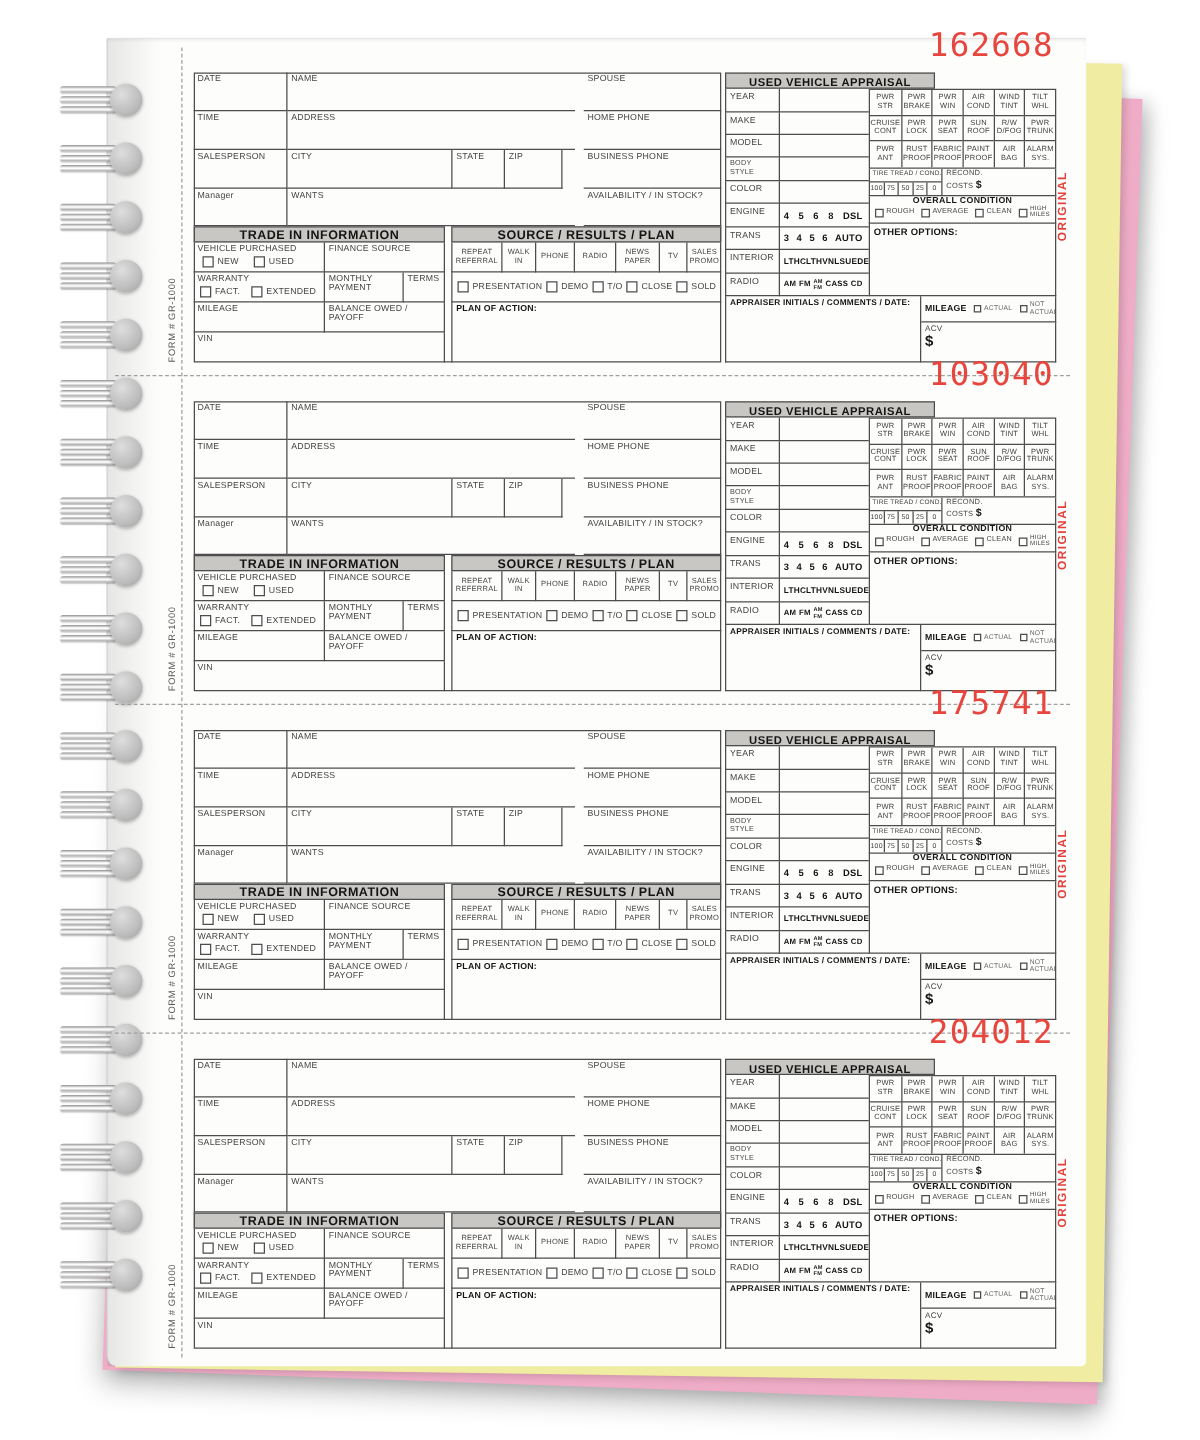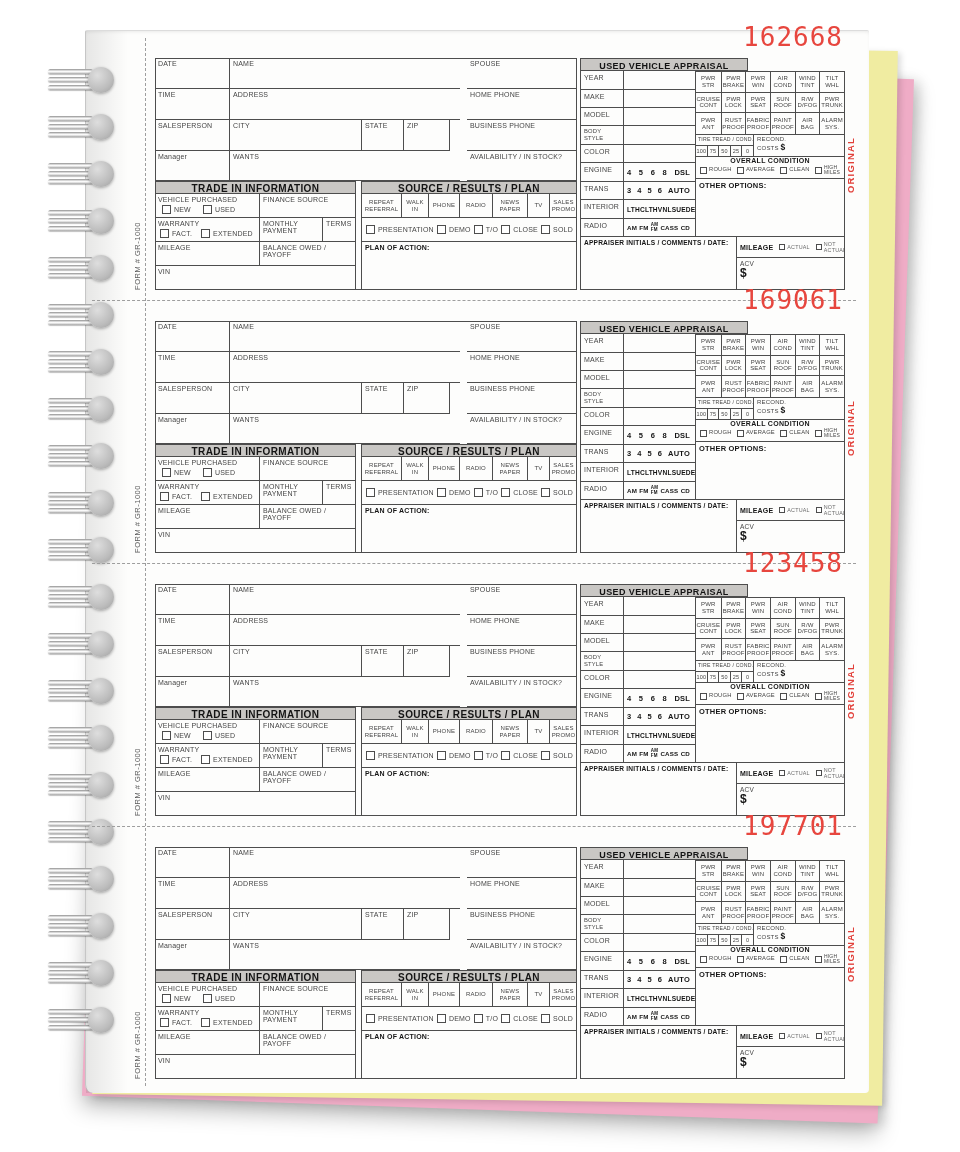--- a/index.html
+++ b/index.html
@@ -457,21 +457,21 @@
             </span>
       </div>
       <div class="c br bb" style="left:582px;top:200px;width:108px;height:32px;">
         <div style="font-size:6.5px;">ACV</div>
         <div class="boldlbl" style="font-size:12px;line-height:1;">$</div>
       </div>
     </div>
   </div>
 
   <div class="form" style="top: 310px;">
-    <div class="serial">169061</div>
+    <div class="serial">103040</div>
     <div class="stub-label">FORM # GR-1000</div>
     <div class="orig-label">ORIGINAL</div>
 
     <div class="tbl">
 
       <div class="outline" style="left:0;top:0;width:422px;height:232px;"></div>
 
       <div class="c br bb" style="left:0;top:0;width:75px;height:31px;"><span>DATE</span></div>
       <div class="c bb" style="left:75px;top:0;width:230px;height:31px;"><span>NAME</span></div>
       <div class="c bb" style="left:312px;top:0;width:110px;height:31px;"><span>SPOUSE</span></div>
@@ -706,21 +706,21 @@
             </span>
       </div>
       <div class="c br bb" style="left:582px;top:200px;width:108px;height:32px;">
         <div style="font-size:6.5px;">ACV</div>
         <div class="boldlbl" style="font-size:12px;line-height:1;">$</div>
       </div>
     </div>
   </div>
 
   <div class="form" style="top: 573px;">
-    <div class="serial">123458</div>
+    <div class="serial">175741</div>
     <div class="stub-label">FORM # GR-1000</div>
     <div class="orig-label">ORIGINAL</div>
 
     <div class="tbl">
 
       <div class="outline" style="left:0;top:0;width:422px;height:232px;"></div>
 
       <div class="c br bb" style="left:0;top:0;width:75px;height:31px;"><span>DATE</span></div>
       <div class="c bb" style="left:75px;top:0;width:230px;height:31px;"><span>NAME</span></div>
       <div class="c bb" style="left:312px;top:0;width:110px;height:31px;"><span>SPOUSE</span></div>
@@ -955,21 +955,21 @@
             </span>
       </div>
       <div class="c br bb" style="left:582px;top:200px;width:108px;height:32px;">
         <div style="font-size:6.5px;">ACV</div>
         <div class="boldlbl" style="font-size:12px;line-height:1;">$</div>
       </div>
     </div>
   </div>
 
   <div class="form" style="top: 836px;">
-    <div class="serial">197701</div>
+    <div class="serial">204012</div>
     <div class="stub-label">FORM # GR-1000</div>
     <div class="orig-label">ORIGINAL</div>
 
     <div class="tbl">
 
       <div class="outline" style="left:0;top:0;width:422px;height:232px;"></div>
 
       <div class="c br bb" style="left:0;top:0;width:75px;height:31px;"><span>DATE</span></div>
       <div class="c bb" style="left:75px;top:0;width:230px;height:31px;"><span>NAME</span></div>
       <div class="c bb" style="left:312px;top:0;width:110px;height:31px;"><span>SPOUSE</span></div>

